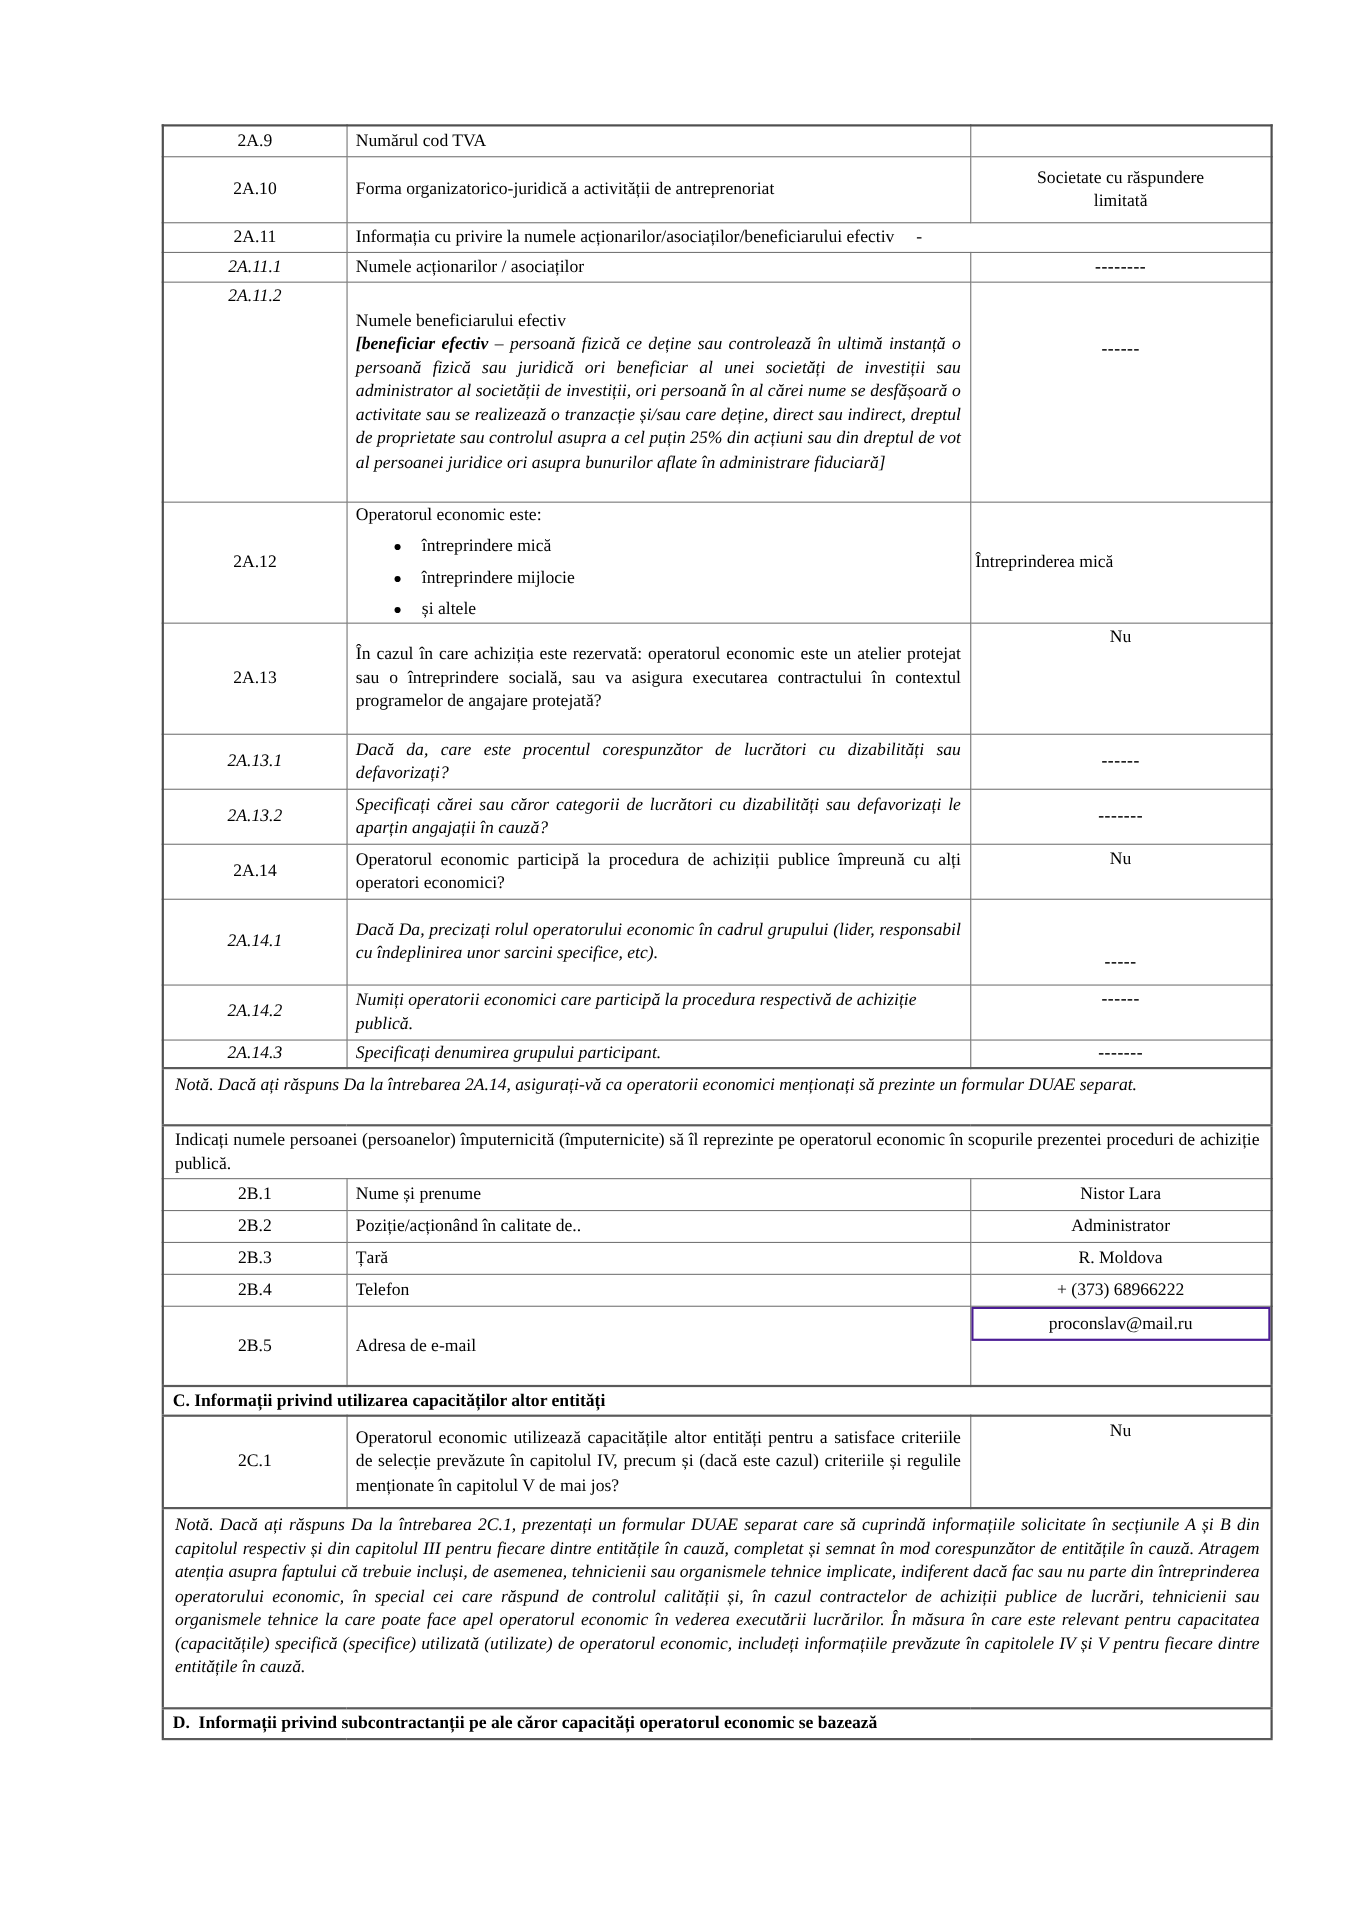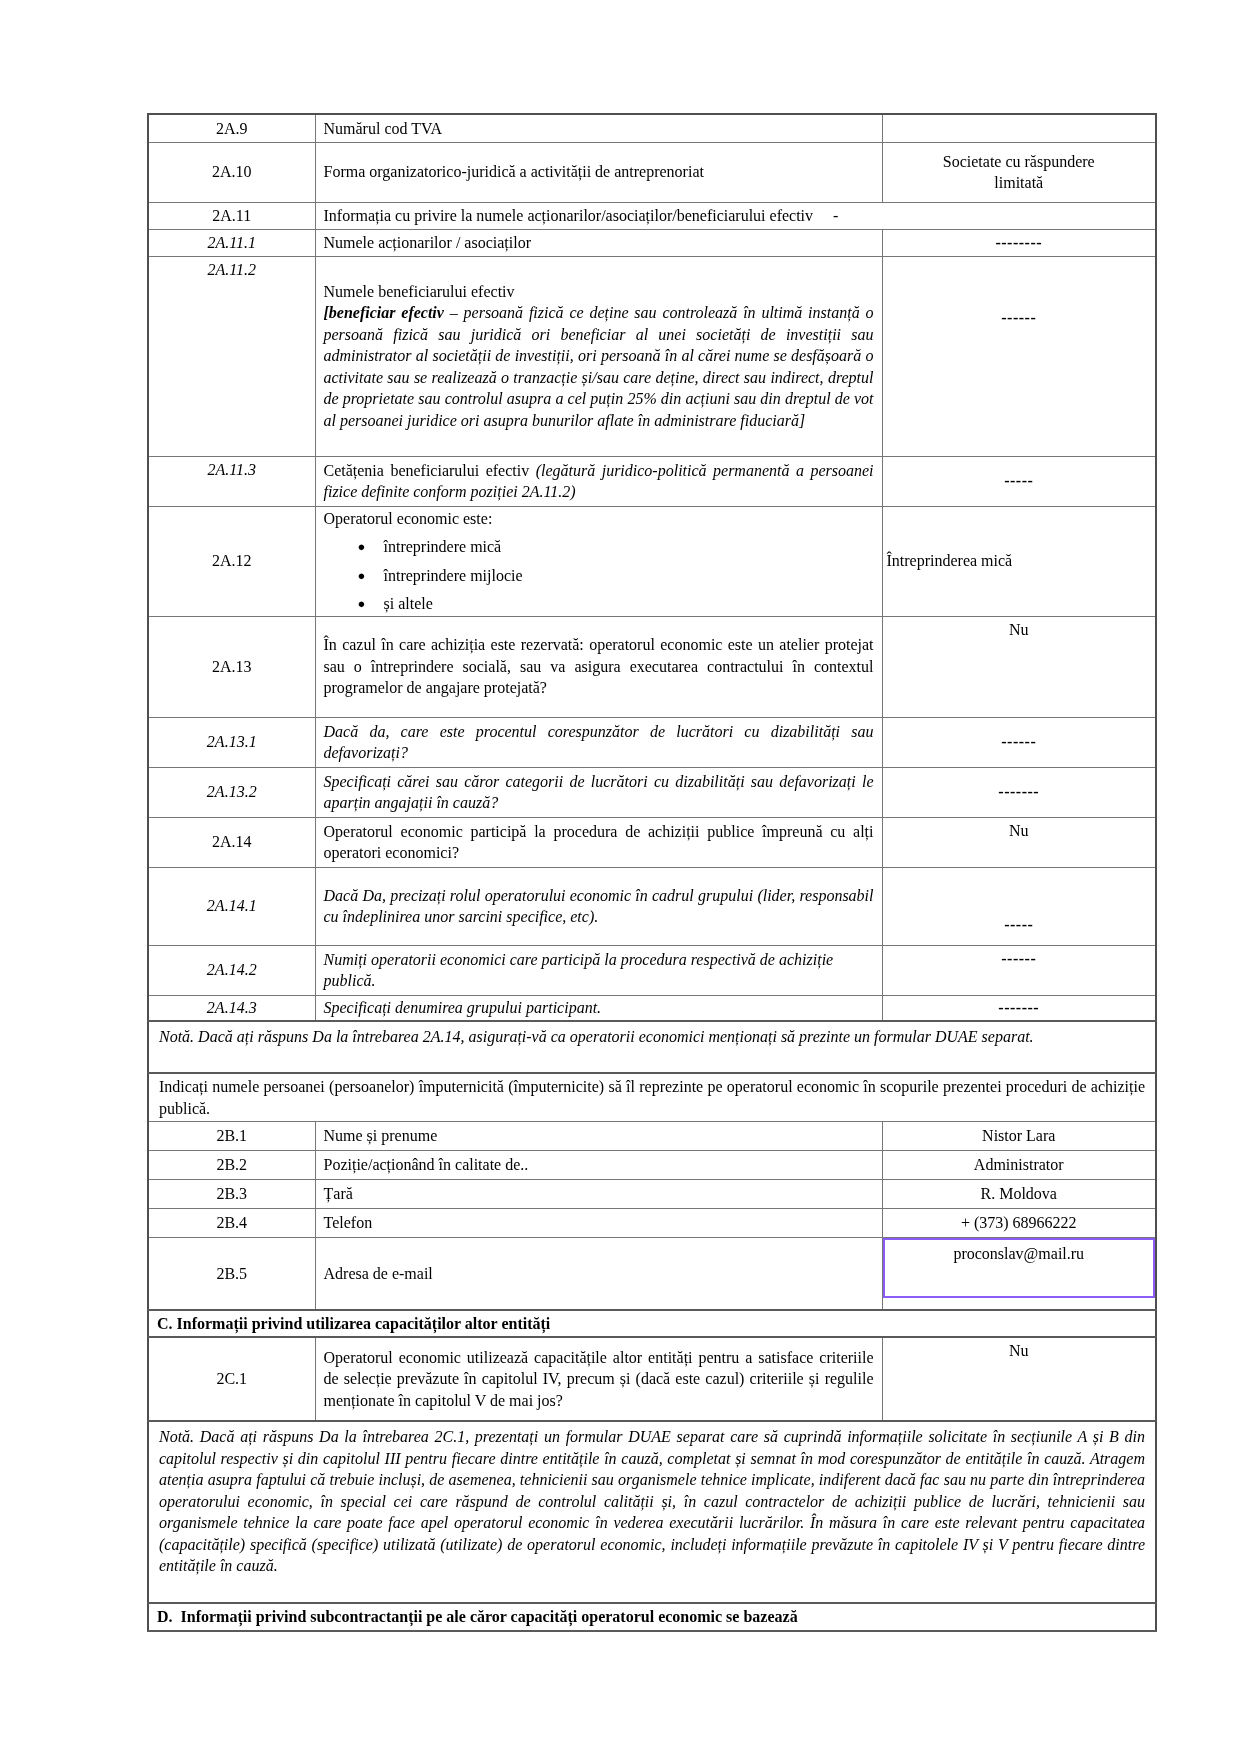--- a/index.html
+++ b/index.html
@@ -17,21 +17,21 @@
   .bd{font-weight:bold;}
   .para{margin:0;}
   .just{text-align:justify;}
   .dash{font-weight:bold;letter-spacing:.5px;}
   .bullet-line{display:flex;margin:7px 0 0 34px;}
   .bullet-dot{flex:0 0 26px;width:26px;font-size:13px;line-height:21.5px;}
   td.note{font-style:italic;text-align:justify;padding:4px 10px;border-top:2px solid #5a5a5a;border-bottom:2px solid #5a5a5a;vertical-align:top;}
   td.section{font-weight:bold;padding:2px 8px;border-top:2px solid #5a5a5a;border-bottom:2px solid #5a5a5a;}
   td.intro{text-align:justify;padding:2px 10px;vertical-align:top;}
   td.boxed{padding:0;vertical-align:top;}
-  .email-box{box-sizing:border-box;border:2px solid #8b5cf6;height:60px;margin:0;padding-top:3px;text-align:center;}
+  .email-box{box-sizing:border-box;border:2px solid #4c1d95;height:31px;margin:0;padding-top:3px;text-align:center;}
 </style>
 </head>
 <body>
 
 <div class="page">
   <table class="form">
     <colgroup>
       <col style="width:167px">
       <col style="width:567px">
       <col style="width:274px">
@@ -68,27 +68,20 @@
           <td class="val"><span class="dash">--------</span></td>
         </tr>
         <tr style="height: 200px;">
           <td class="code it vtop">2A.11.2</td>
           <td class="desc">
             <div class="para"><span>Numele beneficiarului efectiv</span></div>
             <div class="para just"><span class="it bd">[beneficiar efectiv</span><span class="it "> – persoană fizică ce deține sau controlează în ultimă instanță o persoană fizică sau juridică ori beneficiar al unei societăți de investiții sau administrator al societății de investiții, ori persoană în al cărei nume se desfășoară o activitate sau se realizează o tranzacție și/sau care deține, direct sau indirect, dreptul de proprietate sau controlul asupra a cel puțin 25% din acțiuni sau din dreptul de vot al persoanei juridice ori asupra bunurilor aflate în administrare fiduciară]</span></div>
           </td>
           <td class="val vtop" style="padding-top: 50px;"><span class="dash">------</span></td>
         </tr>
-        <tr style="height: 50px;">
-          <td class="code it vtop">2A.11.3</td>
-          <td class="desc">
-            <div class="para just"><span>Cetățenia beneficiarului efectiv </span><span class="it ">(legătură juridico-politică permanentă a persoanei fizice definite conform poziției 2A.11.2)</span></div>
-          </td>
-          <td class="val"><span class="dash">-----</span></td>
-        </tr>
         <tr style="height: 104px;">
           <td class="code">2A.12</td>
           <td class="desc">
             <div class="para"><span>Operatorul economic este:</span></div>
             <div class="bullet-line">
               <span class="bullet-dot">●</span>
               <span>întreprindere mică</span>
             </div>
             <div class="bullet-line">
               <span class="bullet-dot">●</span>

